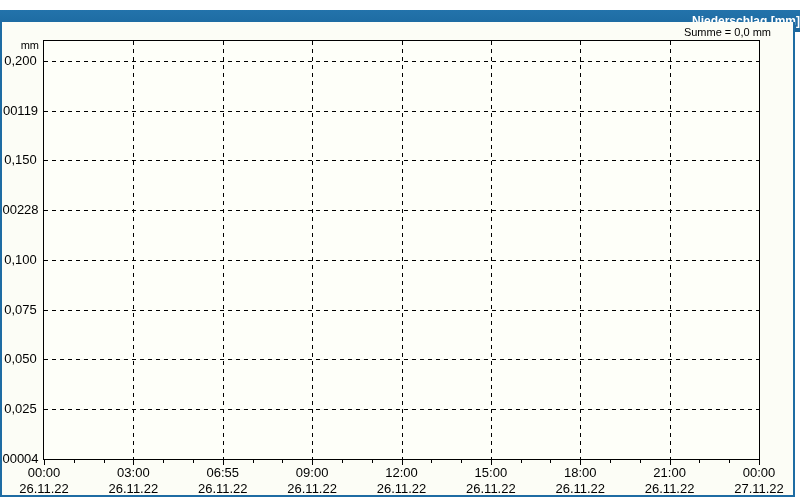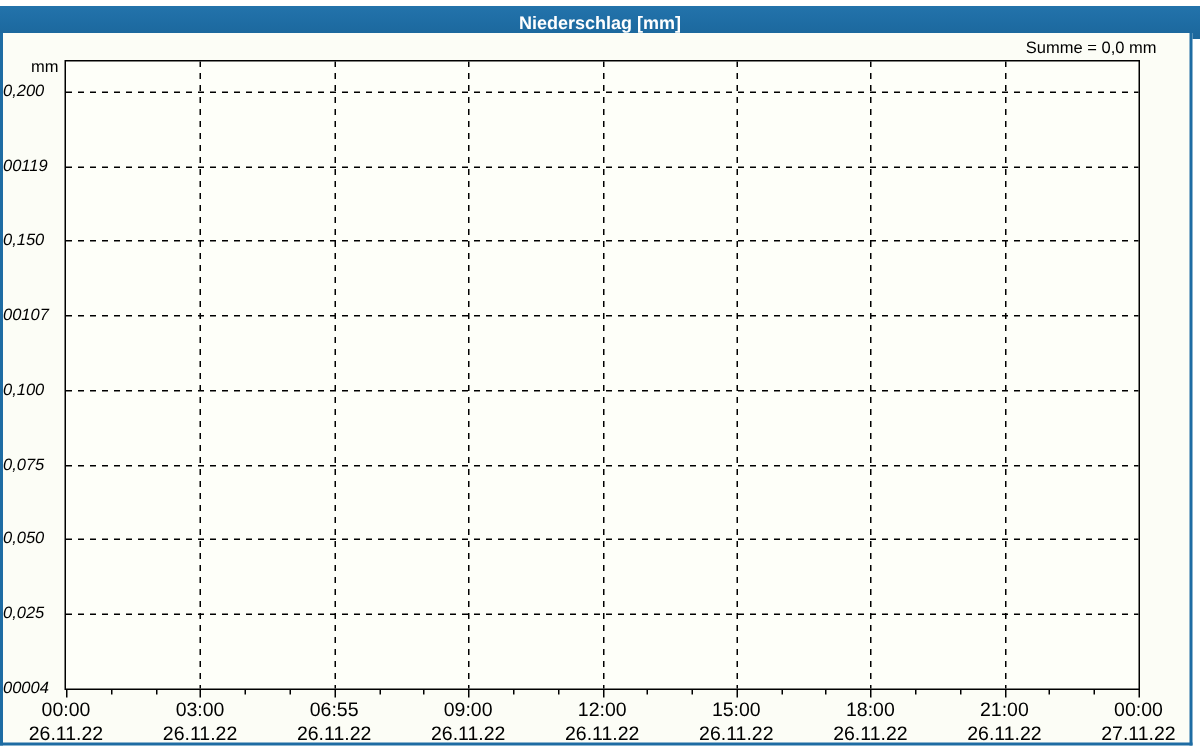--- a/index.html
+++ b/index.html
@@ -1,22 +1,22 @@
 <!DOCTYPE html>
 <html><head>
 <meta charset="utf-8">
 <style>
   * { margin: 0; padding: 0; box-sizing: content-box; }
   html, body { width: 800px; height: 500px; background: #ffffff; overflow: hidden; }
   body { position: relative; font-family: "Liberation Sans", "DejaVu Sans", sans-serif; color: #000; }
 
   .titlebar {
-    position: absolute; left: 0; top: 4px; width: 800px; height: 22px;
+    position: absolute; left: 0; top: 10px; width: 800px; height: 22px;
     background: linear-gradient(180deg, #2373ab 0%, #1e6ca3 55%, #1c669a 100%);
-    text-align: center; line-height: 22px;
+    text-align: right; line-height: 22px;
     font-size: 12px; font-weight: bold; color: #ffffff;
   }
 
   .content {
     position: absolute; left: 0; top: 22px; width: 791px; height: 473px;
     border-left: 2px solid #1e6ca3; border-right: 2px solid #1e6ca3; border-bottom: 2px solid #1e6ca3;
     background: #fcfdf6;
   }
 
   .summe {
@@ -42,21 +42,21 @@
     position: absolute; top: 0; width: 1px; height: 418px;
     background: repeating-linear-gradient(180deg, #000 0 4px, transparent 4px 8px);
   }
 
   .tick { position: absolute; width: 1px; background: #000; }
   .tick.major { height: 5px; }
   .tick.minor { height: 3px; }
 
   .ylabel {
     position: absolute; left: 0; width: 37px; height: 14px;
-    font-size: 11px; line-height: 14px; text-align: left; white-space: nowrap; font-style: italic;
+    font-size: 13px; line-height: 14px; text-align: center; white-space: nowrap;
   }
   .xtime, .xdate {
     position: absolute; width: 72px; height: 14px;
     font-size: 13px; line-height: 14px; text-align: center; white-space: nowrap;
   }
 </style>
 </head>
 <body>
 
 <div class="titlebar">
@@ -82,21 +82,21 @@
       <div class="vgrid" style="left: 446.875px;"></div>
       <div class="vgrid" style="left: 536.25px;"></div>
       <div class="vgrid" style="left: 625.625px;"></div>
     </div>
   <div id="axis-layer">
       <div class="ylabel" style="top: 430px;">00004</div>
       <div class="ylabel" style="top: 380.238px;">0,025</div>
       <div class="ylabel" style="top: 330.476px;">0,050</div>
       <div class="ylabel" style="top: 280.714px;">0,075</div>
       <div class="ylabel" style="top: 230.952px;">0,100</div>
-      <div class="ylabel" style="top: 181.19px;">00107</div>
+      <div class="ylabel" style="top: 181.19px;">00228</div>
       <div class="ylabel" style="top: 131.429px;">0,150</div>
       <div class="ylabel" style="top: 81.6667px;">00119</div>
       <div class="ylabel" style="top: 31.9048px;">0,200</div>
       <div class="tick major" style="left: 42px; top: 438px;"></div>
       <div class="xtime" style="left: 6px; top: 444px;">00:00</div>
       <div class="xdate" style="left: 6px; top: 460px;">26.11.22</div>
       <div class="tick minor" style="left: 72px; top: 438px;"></div>
       <div class="tick minor" style="left: 102px; top: 438px;"></div>
       <div class="tick major" style="left: 131px; top: 438px;"></div>
       <div class="xtime" style="left: 95.375px; top: 444px;">03:00</div>

